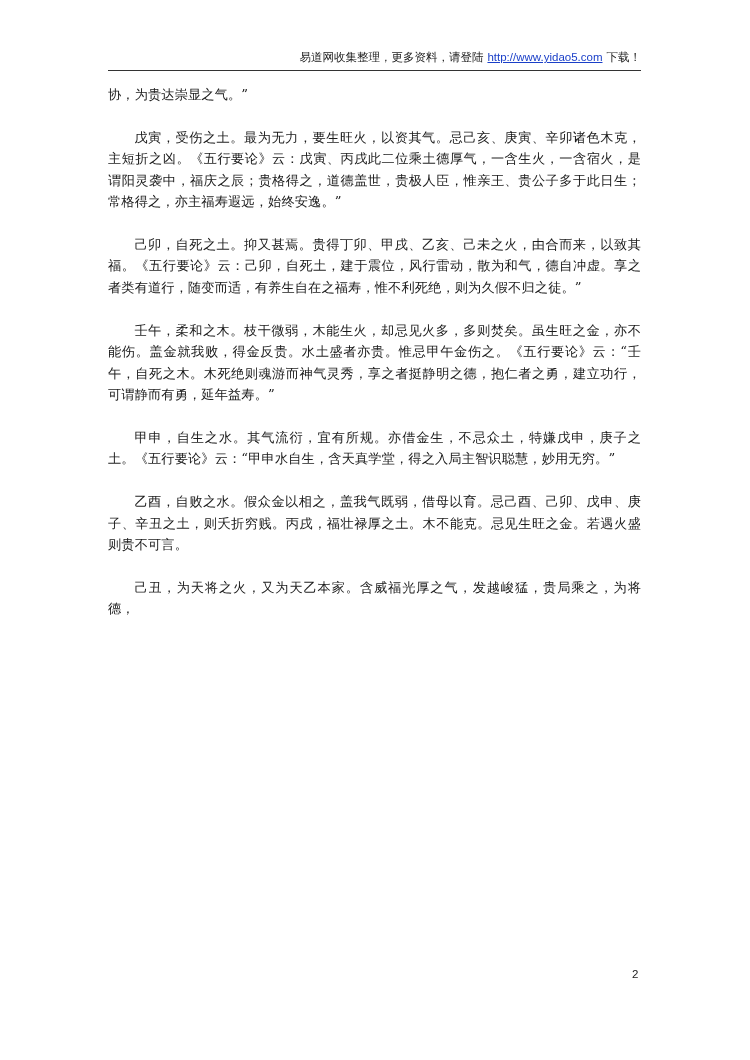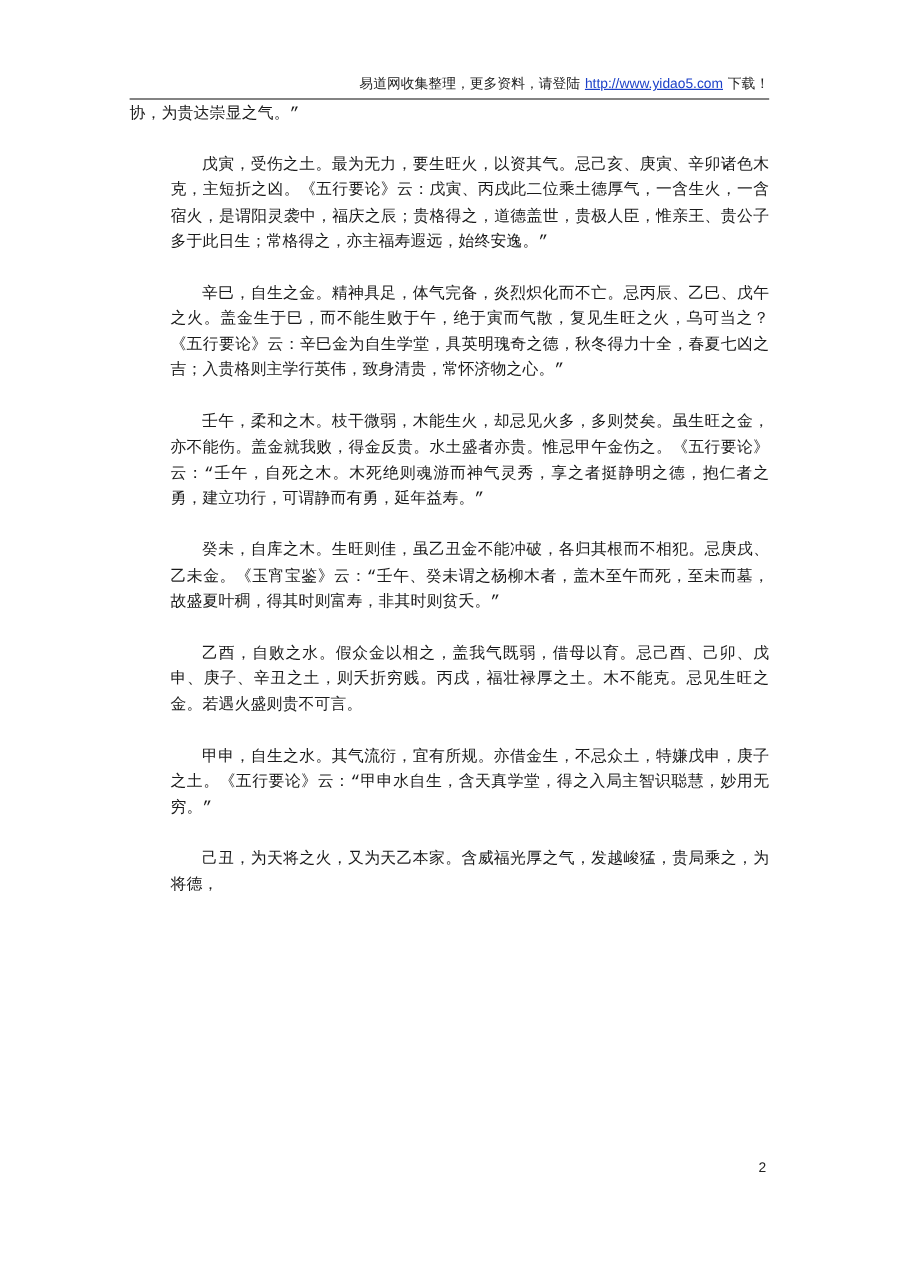--- a/index.html
+++ b/index.html
@@ -12,21 +12,21 @@
     height: 1060px;
     position: relative;
     overflow: hidden;
     font-family: "DejaVu Serif", "Liberation Serif", serif;
     color: #1a1a1a;
   }
   .page-header {
     position: absolute;
     left: 108px;
     width: 533px;
-    top: 60px;
+    top: 48px;
     height: 22px;
     border-bottom: 1.5px solid #333;
     text-align: right;
     font-size: 11.5px;
     line-height: 18px;
     font-family: "DejaVu Sans", "Liberation Sans", sans-serif;
     color: #222;
     white-space: nowrap;
   }
   .page-header a {
@@ -40,46 +40,43 @@
     left: 108px;
     top: 84px;
     width: 533px;
     font-size: 13.2px;
     line-height: 21.4px;
     letter-spacing: 0.15px;
     text-align: justify;
   }
   .content p {
     margin: 0 0 21.5px 0;
-    font-family: Liberation Mono, monospace;
   }
   .content p.indent {
     text-indent: 2em;
-    margin-left: 34px;
   }
   .page-number {
     position: absolute;
     left: 632px;
     top: 968px;
     font-size: 11.5px;
     font-family: "Liberation Sans", "DejaVu Sans", sans-serif;
     color: #222;
   }
 </style>
 </head>
 <body>
 
 <div class="page-header">
   <span>易道网收集整理，更多资料，请登陆</span><a>http://www.yidao5.com</a><span>下载！</span>
 </div>
 
 <div class="content">
   <p>协，为贵达崇显之气。”</p>
   <p class="indent">戊寅，受伤之土。最为无力，要生旺火，以资其气。忌己亥、庚寅、辛卯诸色木克，主短折之凶。《五行要论》云：戊寅、丙戌此二位乘土德厚气，一含生火，一含宿火，是谓阳灵袭中，福庆之辰；贵格得之，道德盖世，贵极人臣，惟亲王、贵公子多于此日生；常格得之，亦主福寿遐远，始终安逸。”</p>
-  <p class="indent">辛巳，自生之金。精神具足，体气完备，炎烈炽化而不亡。忌丙辰、乙巳、戊午之火。盖金生于巳，而不能生败于午，绝于寅而气散，复见生旺之火，乌可当之？《五行要论》云：辛巳金为自生学堂，具英明瑰奇之德，秋冬得力十全，春夏七凶之吉；入贵格则主学行英伟，致身清贵，常怀济物之心。”</p>
+  <p class="indent">己卯，自死之土。抑又甚焉。贵得丁卯、甲戌、乙亥、己未之火，由合而来，以致其福。《五行要论》云：己卯，自死土，建于震位，风行雷动，散为和气，德自冲虚。享之者类有道行，随变而适，有养生自在之福寿，惟不利死绝，则为久假不归之徒。”</p>
   <p class="indent">壬午，柔和之木。枝干微弱，木能生火，却忌见火多，多则焚矣。虽生旺之金，亦不能伤。盖金就我败，得金反贵。水土盛者亦贵。惟忌甲午金伤之。《五行要论》云：“壬午，自死之木。木死绝则魂游而神气灵秀，享之者挺静明之德，抱仁者之勇，建立功行，可谓静而有勇，延年益寿。”</p>
-  <p class="indent">癸未，自库之木。生旺则佳，虽乙丑金不能冲破，各归其根而不相犯。忌庚戌、乙未金。《玉宵宝鉴》云：“壬午、癸未谓之杨柳木者，盖木至午而死，至未而墓，故盛夏叶稠，得其时则富寿，非其时则贫夭。”</p>
+  <p class="indent">甲申，自生之水。其气流衍，宜有所规。亦借金生，不忌众土，特嫌戊申，庚子之土。《五行要论》云：“甲申水自生，含天真学堂，得之入局主智识聪慧，妙用无穷。”</p>
   <p class="indent">乙酉，自败之水。假众金以相之，盖我气既弱，借母以育。忌己酉、己卯、戊申、庚子、辛丑之土，则夭折穷贱。丙戌，福壮禄厚之土。木不能克。忌见生旺之金。若遇火盛则贵不可言。</p>
-  <p class="indent">甲申，自生之水。其气流衍，宜有所规。亦借金生，不忌众土，特嫌戊申，庚子之土。《五行要论》云：“甲申水自生，含天真学堂，得之入局主智识聪慧，妙用无穷。”</p>
   <p class="indent">己丑，为天将之火，又为天乙本家。含威福光厚之气，发越峻猛，贵局乘之，为将德，</p>
 </div>
 
 <div class="page-number">2</div>
 
 </body></html>

